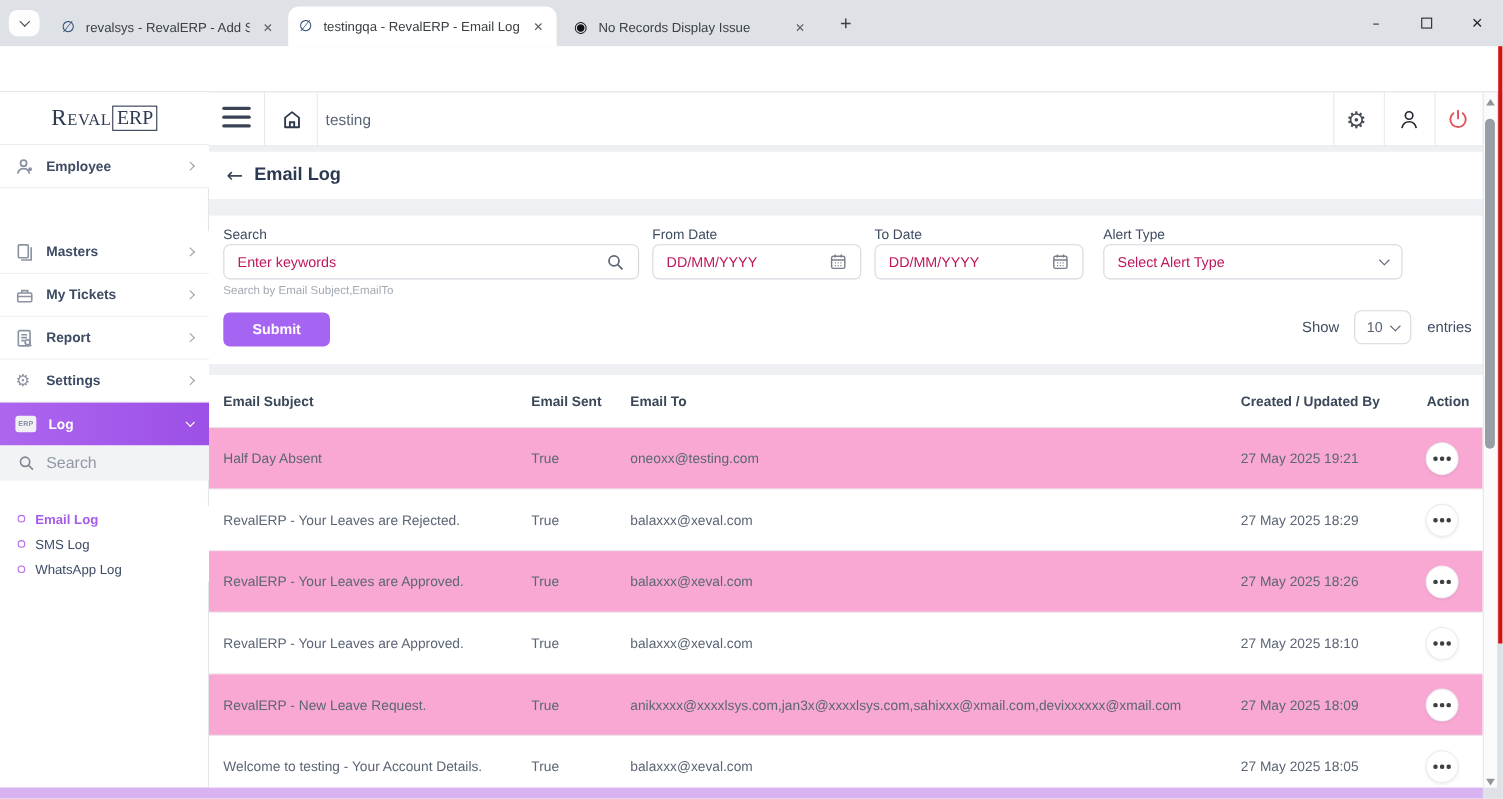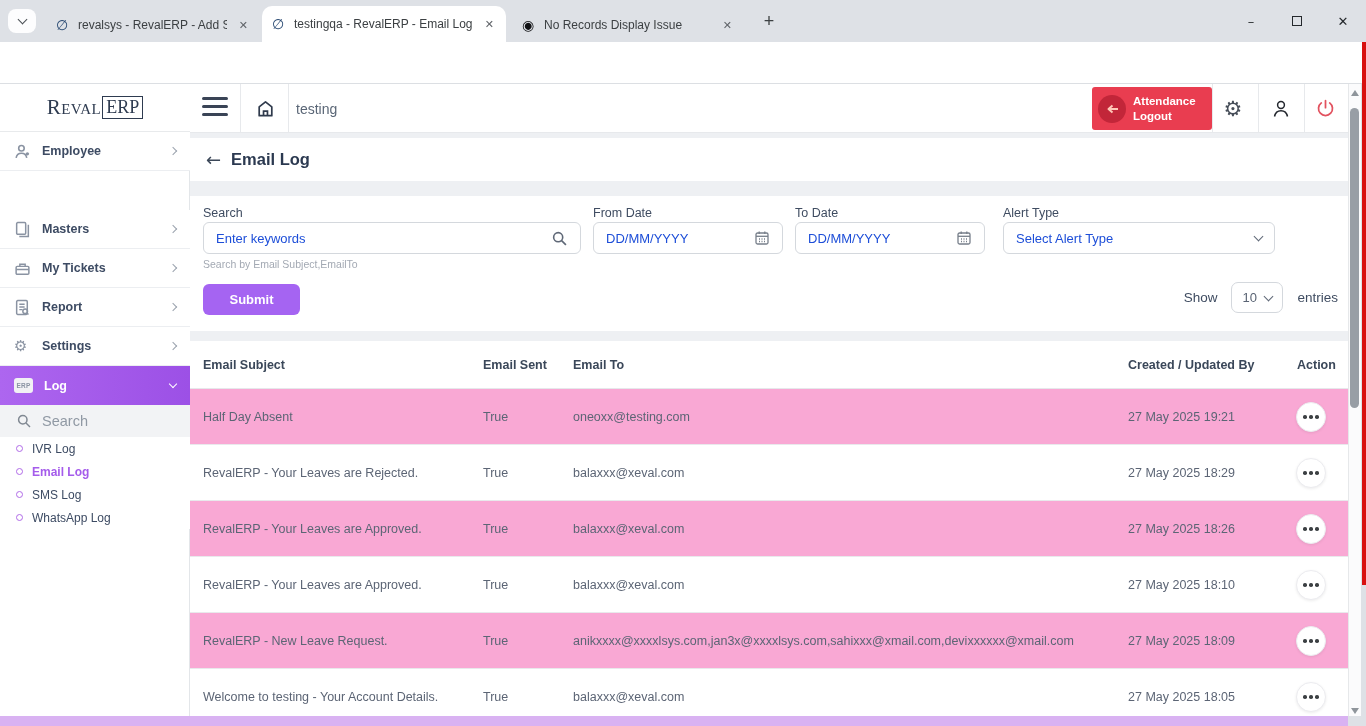--- a/index.html
+++ b/index.html
@@ -63,21 +63,21 @@
 
   
   .pagebg{left:190px;top:133px;width:1158px;height:583px;background:#eef0f3}
   .card{background:#fff;position:absolute}
   .titlecard{left:190px;top:138px;width:1158px;height:43px;display:flex;align-items:center;padding:0 16px;gap:10px}
   .backarrow{font-family:"DejaVu Sans",sans-serif;font-size:18px;color:#3b4758}
   .pagetitle{font-size:16.5px;font-weight:bold;color:#2b3950}
   .filtercard{left:190px;top:196px;width:1158px;height:135px}
   .flabel{position:absolute;font-size:12.5px;color:#3f4c61}
   .finput{position:absolute;height:32px;border:1px solid #d4d8dd;border-radius:6px;background:#fff;display:flex;align-items:center;padding:0 12px}
-  .finput .ph{font-size:13px;color:#1d4ed8;flex:1}
+  .finput .ph{font-size:13px;color:#be185d;flex:1}
   .hint{position:absolute;font-size:10.5px;color:#a3a9b3}
   .submit{position:absolute;left:13px;top:88px;width:97px;height:31px;background:#a564f2;border-radius:6px;color:#fff;font-size:13px;font-weight:bold;display:flex;align-items:center;justify-content:center;border:none}
   .showwrap{position:absolute;right:10px;top:86px;display:flex;align-items:center;gap:14px}
   .showwrap .t{font-size:13.5px;color:#3f4c61}
   .pagesize{width:52px;height:31px;border:1px solid #d4d8dd;border-radius:7px;display:flex;align-items:center;justify-content:space-between;padding:0 10px}
   .pagesize span{font-size:13px;color:#5a6474}
 
   
   .tablecard{left:190px;top:341px;width:1158px;height:375px;overflow:hidden}
   .thead{position:absolute;left:0;top:0;width:1158px;height:48px;border-bottom:1px solid #e6e8eb;background:#fff}
@@ -277,24 +277,20 @@
   <div class="abs sbsearch">
     <svg width="16" height="16" viewBox="0 0 16 16">
         <g fill="none" stroke="#80889​2" stroke-width="1.5">
           <circle cx="6.8" cy="6.8" r="4.2" stroke="#808892"></circle>
           <line x1="10" y1="10" x2="14" y2="14" stroke="#808892"></line>
         </g>
       </svg>
     <span>Search</span>
   </div>
 
-  <div class="abs subitem" style="top:437px">
-    <span class="dot"></span>
-      <span>IVR Log</span>
-  </div>
   <div class="abs subitem active" style="top:460px">
     <span class="dot"></span>
       <span>Email Log</span>
   </div>
   <div class="abs subitem" style="top:483px">
     <span class="dot"></span>
       <span>SMS Log</span>
   </div>
   <div class="abs subitem" style="top:506px">
     <span class="dot"></span>
@@ -312,29 +308,20 @@
   <div class="abs vdiv" style="left:240px"></div>
   <div class="abs hdric" style="left:242px">
     <svg width="21" height="21" viewBox="0 0 16 16">
         <path d="M3.2 13.5V6.8L8 3l4.8 3.8v6.7z" fill="none" stroke="#2f3a4c" stroke-width="1.3" stroke-linejoin="round"></path>
         <path d="M6.5 13.5V10h3v3.5" fill="none" stroke="#2f3a4c" stroke-width="1.3"></path>
       </svg>
   </div>
   <div class="abs vdiv" style="left:288px"></div>
   <div class="crumb abs">testing</div>
 
-  <div class="abs attbtn">
-    <span class="attcirc">
-      <svg width="16" height="16" viewBox="0 0 16 16">
-          <line x1="14" y1="8" x2="6" y2="8" stroke="#ffc9b8" stroke-width="2"></line>
-          <path d="M8.5 4.5L4.5 8l4 3.5" fill="none" stroke="#ffc9b8" stroke-width="2" stroke-linejoin="round"></path>
-        </svg>
-    </span>
-    <span class="atttxt"><span>Attendance</span><br><span>Logout</span></span>
-  </div>
   <div class="abs vdiv" style="left:1212px"></div>
   <div class="abs hdric" style="left:1210px">
       <span class="gear">⚙</span>
     </div>
   <div class="abs vdiv" style="left:1258px"></div>
   <div class="abs hdric" style="left:1258px">
     <svg width="22" height="22" viewBox="0 0 22 22">
         <g fill="none" stroke="#23272e" stroke-width="1.5">
           <circle cx="11" cy="7" r="3.4"></circle>
           <path d="M4.5 18.5c.8-4 3.5-5.8 6.5-5.8s5.7 1.8 6.5 5.8"></path>

